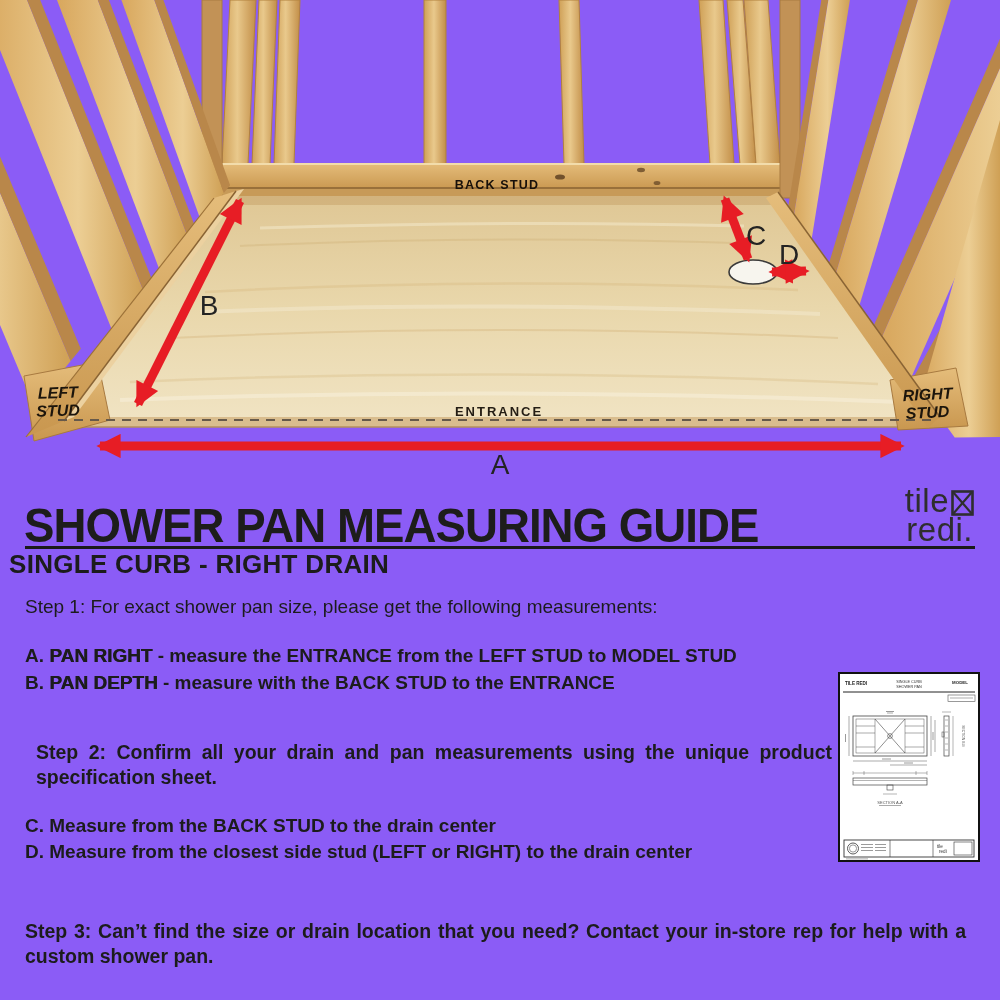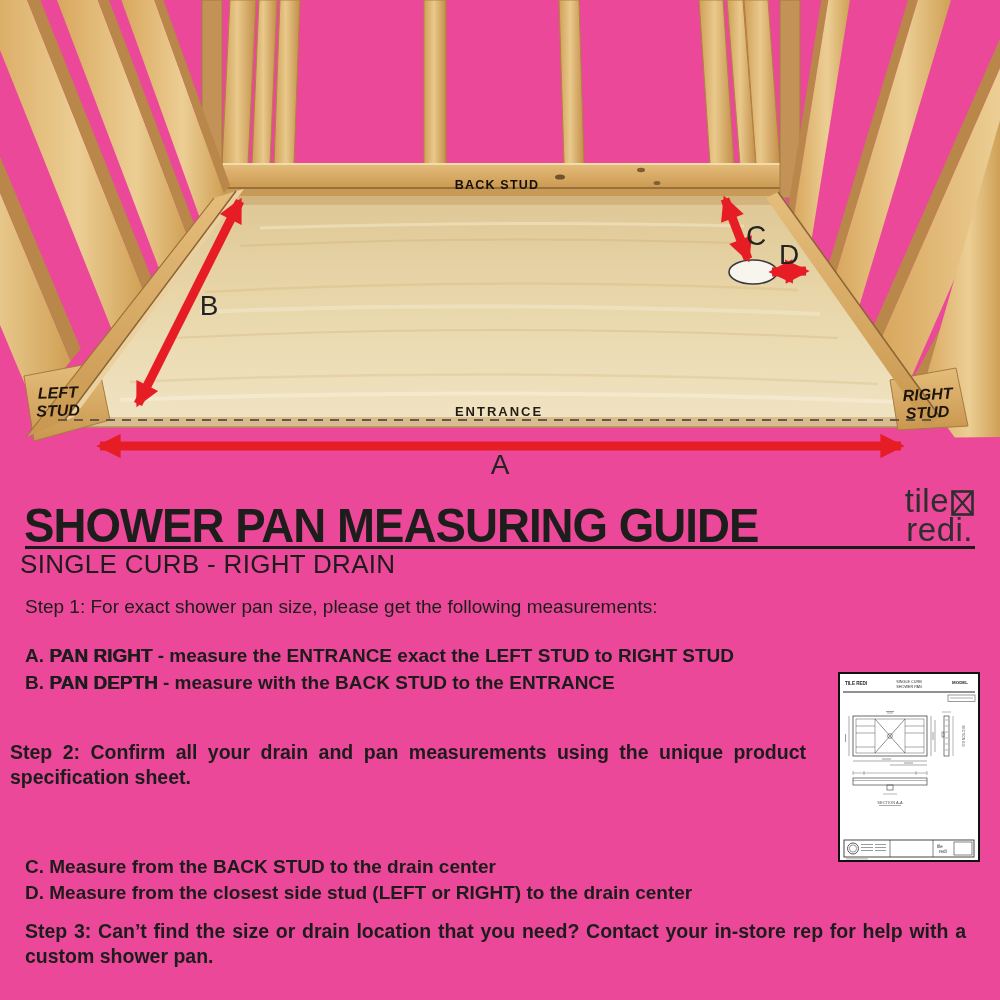--- a/index.html
+++ b/index.html
@@ -1,34 +1,34 @@
 <!DOCTYPE html>
 <html><head>
 <meta charset="utf-8">
 <style>
   html,body{margin:0;padding:0;background:#ffffff;}
-  #page{position:relative;width:1000px;height:1000px;background:#ec4899;overflow:hidden;
+  #page{position:relative;width:1000px;height:1000px;background:#8b5cf6;overflow:hidden;
         font-family:"Liberation Sans",sans-serif;color:#1c1c1c;}
   .abs{position:absolute;}
   
   .title{left:24px;top:498px;font-size:48px;font-weight:bold;letter-spacing:-1px;
          transform:scaleX(.95);transform-origin:left center;white-space:nowrap;color:#1d1d1b;}
   .brand{right:26px;top:487px;text-align:right;color:#2e2e2e;font-weight:400;
          font-size:33px;line-height:27px;letter-spacing:.5px;}
   .brand .row1{display:flex;align-items:flex-start;justify-content:flex-end;gap:2px;}
   .brand .row1 svg{margin-top:3px;}
   .brand .row2{padding-right:1px;}
   .divider{left:25px;top:546px;width:950px;height:3px;background:#1a1a1a;}
-  .subtitle{left:20px;top:549px;font-size:26px;font-weight:normal;letter-spacing:.3px;white-space:nowrap;}
+  .subtitle{left:9px;top:549px;font-size:26px;font-weight:bold;letter-spacing:.3px;white-space:nowrap;}
   .step1{left:25px;top:596px;font-size:19px;font-weight:normal;white-space:nowrap;}
   .listab{left:25px;top:642px;font-size:19px;font-weight:bold;line-height:27px;white-space:nowrap;}
   .listab .term{text-shadow:.45px 0 currentColor;}
-  .step2{left:10px;top:740px;width:796px;font-size:19.5px;font-weight:bold;line-height:24.5px;}
+  .step2{left:36px;top:740px;width:796px;font-size:19.5px;font-weight:bold;line-height:24.5px;}
   .jline{text-align:justify;text-align-last:justify;}
-  .listcd{left:25px;top:813px;font-size:19px;font-weight:bold;line-height:25.5px;white-space:nowrap;margin-top:41px;}
+  .listcd{left:25px;top:813px;font-size:19px;font-weight:bold;line-height:25.5px;white-space:nowrap;}
   .step3{left:25px;top:919px;width:941px;font-size:19.5px;font-weight:bold;line-height:25px;}
   
   .sheet{left:838px;top:672px;width:142px;height:190px;}
 </style>
 </head>
 <body>
 
 <div id="page">
 
   <svg class="abs" style="left:0;top:0" width="1000" height="480" viewBox="0 0 1000 480">
@@ -176,21 +176,21 @@
 
   <div class="abs divider"></div>
   <div class="abs subtitle">SINGLE CURB - RIGHT DRAIN</div>
 
   <div class="abs step1">Step 1: For exact shower pan size, please get the following measurements:</div>
 
   <div class="abs listab">
     <div>
       <span>A.</span>
       <span class="term">PAN RIGHT</span>
-      <span>- measure the ENTRANCE exact the LEFT STUD to RIGHT STUD</span>
+      <span>- measure the ENTRANCE from the LEFT STUD to MODEL STUD</span>
     </div>
     <div>
       <span>B.</span>
       <span class="term">PAN DEPTH</span>
       <span>- measure with the BACK STUD to the ENTRANCE</span>
     </div>
   </div>
 
   <div class="abs step2">
     <div class="jline">Step 2: Confirm all your drain and pan measurements using the unique product</div>

